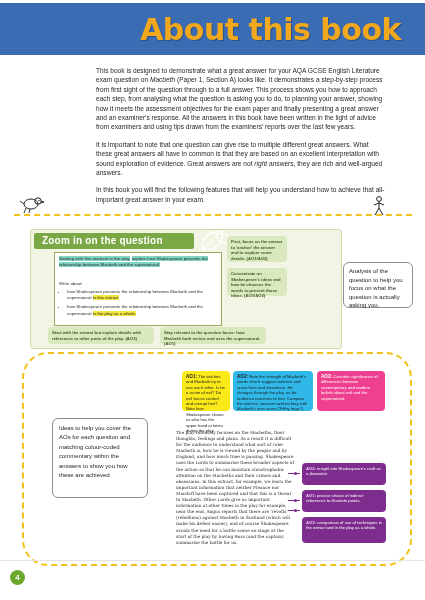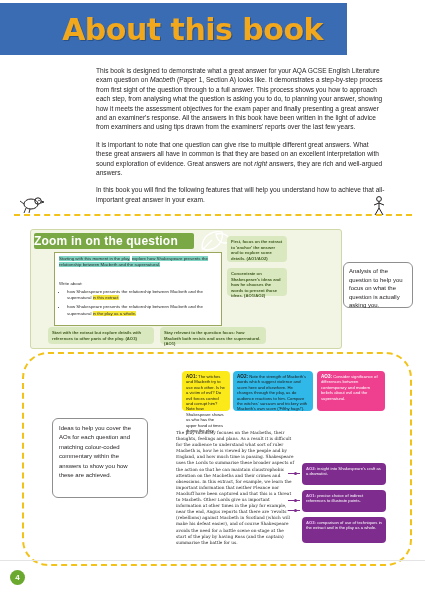--- a/index.html
+++ b/index.html
@@ -4,21 +4,21 @@
 <style>
   html,body{margin:0;padding:0;}
   body{
     width:425px;height:600px;overflow:hidden;
     background:#ffffff;
     font-family:"Liberation Sans", sans-serif;
     position:relative;
   }
   
   .header{
-    position:absolute;left:0;top:0;width:347px;height:58px;
+    position:absolute;left:0;top:0;width:425px;height:58px;
     background:#3a6cb4;
     box-sizing:border-box;
     border-top:3px solid #ffffff;
   }
   .header:after{
     content:"";position:absolute;left:0;bottom:0;width:425px;height:3px;background:#ffffff;
   }
   .header-title{
     position:absolute;right:24px;top:9px;
     color:#f2a81d;
@@ -53,22 +53,22 @@
     background:#f2f4e4;
     border:1px solid #cfd8a8;
     border-radius:3px;
   }
   .zoom-banner{
     position:absolute;left:34px;top:233px;width:160px;height:16px;
     background:#7aa845;
     border-radius:2px;
   }
   .zoom-banner span{
-    color:#ffffff;font-size:12px;font-weight:bold;
-    line-height:16px;display:block;
+    color:#ffffff;font-size:10px;font-weight:bold;
+    line-height:16px;padding-left:8px;display:block;
     letter-spacing:0.2px;
   }
   .leaf-deco{position:absolute;left:196px;top:228px;width:36px;height:26px;}
   .question-card{
     position:absolute;left:54px;top:252px;width:166px;height:72px;
     background:#ffffff;border:1px solid #9aa85e;
   }
   .q-text{
     position:absolute;left:4px;top:3px;width:158px;
     font-size:4.4px;line-height:6.2px;color:#2b2b2b;

